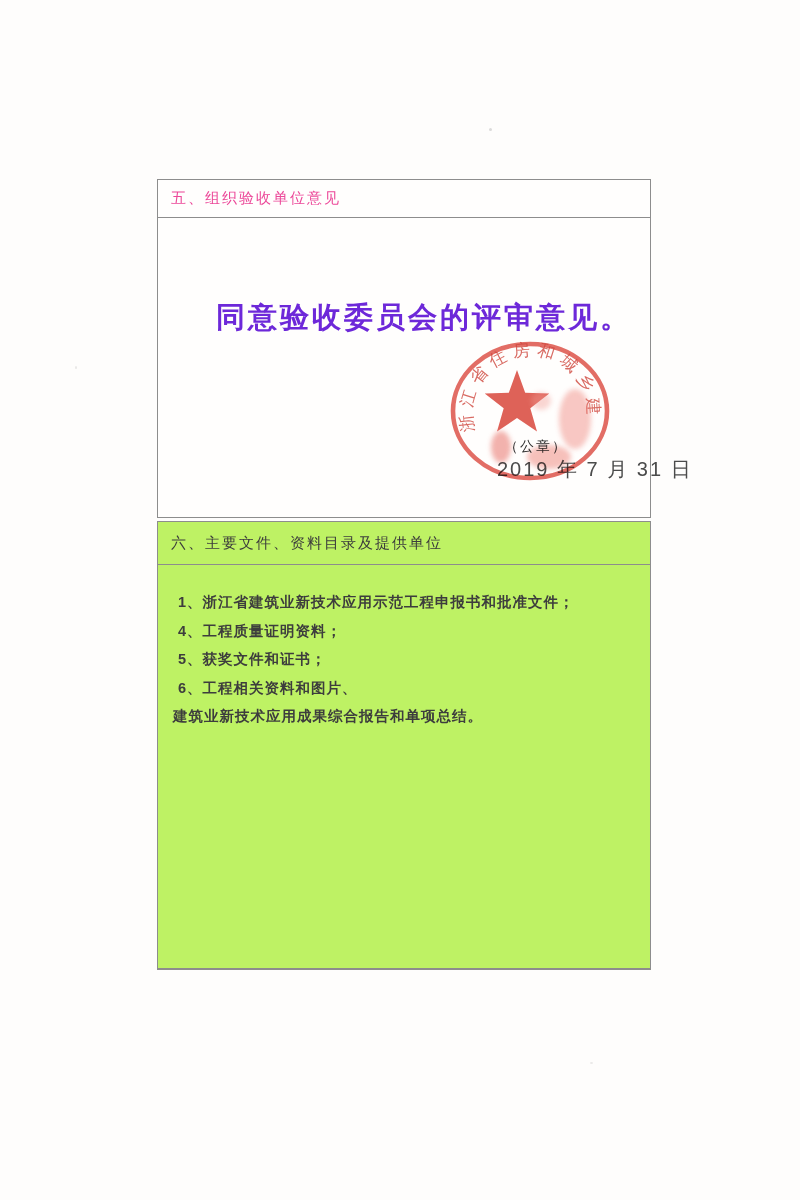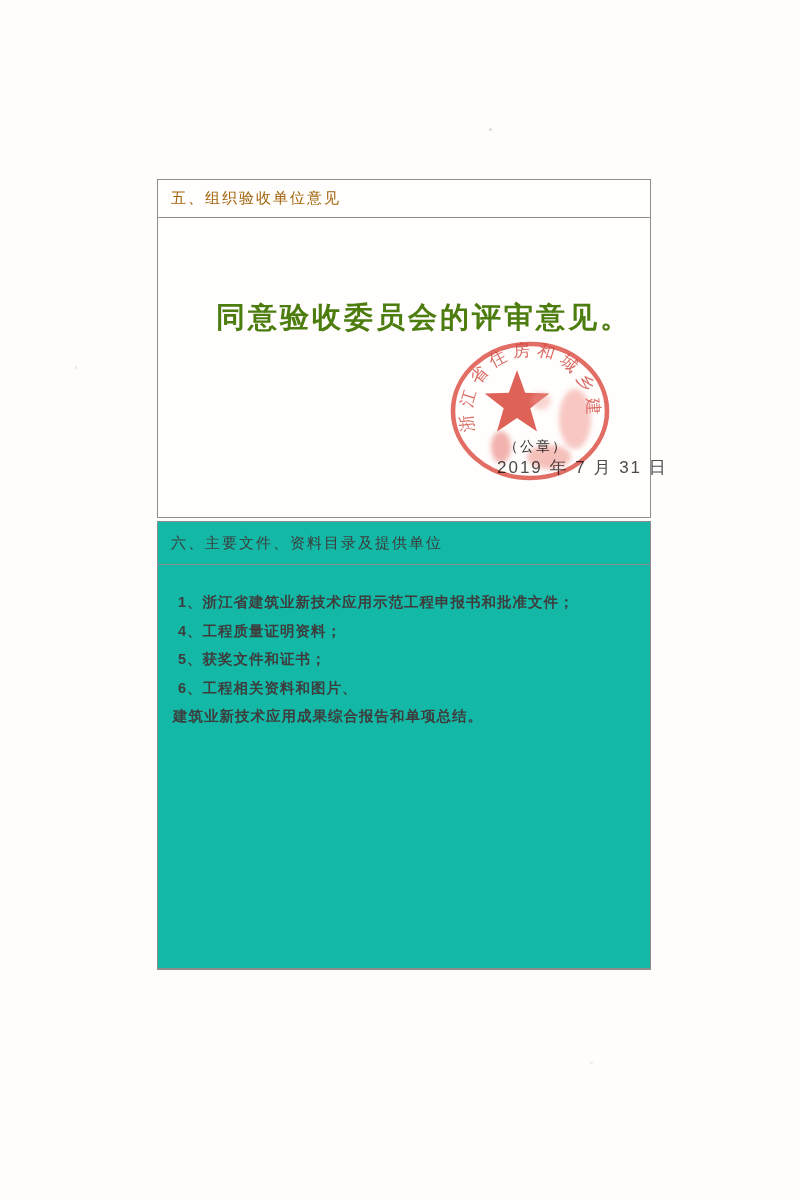--- a/index.html
+++ b/index.html
@@ -24,54 +24,54 @@
     position: absolute; left: 157px; top: 179px;
     width: 494px; height: 339px;
     border: 1px solid #8d8d8d;
     background: #fffefd;
   }
   .box5 .hdr {
     position: absolute; left: 0; top: 0; right: 0; height: 38px;
     border-bottom: 1px solid #8d8d8d;
     display: flex; align-items: center;
     padding-left: 13px;
-    font-size: 15px; letter-spacing: 2px; color: #a16207;
+    font-size: 15px; letter-spacing: 2px; color: #ec4899;
   }
   .statement {
     position: absolute; left: 58px; top: 118px; width: 408px;
     font-family: "DejaVu Serif", serif;
     font-weight: 700;
     font-size: 29px;
     letter-spacing: 3px;
-    color: #4d7c0f;
+    color: #6d28d9;
     white-space: nowrap;
   }
   .seal-note {
     position: absolute; left: 346px; top: 258px;
     font-size: 14px; letter-spacing: 2px; color: #2f2f2f; text-align: right;
   }
   .date-line {
     position: absolute; left: 339px; top: 276px;
-    font-size: 17px; letter-spacing: 2px; color: #4b4b4b;
+    font-size: 20px; letter-spacing: 2px; color: #4b4b4b;
     white-space: nowrap;
   }
   .stamp {
     position: absolute; left: 291px; top: 155px;
     width: 166px; height: 154px;
     mix-blend-mode: multiply;
     pointer-events: none;
   }
 
   
   .box6 {
     position: absolute; left: 157px; top: 521px;
     width: 494px; height: 449px;
     border: 1px solid #8d8d8d;
     border-bottom-width: 2px;
-    background: #14b8a6;
+    background: #bef264;
   }
   .box6 .hdr {
     position: absolute; left: 0; top: 0; right: 0; height: 43px;
     border-bottom: 1px solid #8d8d8d;
     display: flex; align-items: center;
     padding-left: 13px;
     font-size: 15px; letter-spacing: 2px; color: #3c3c3c;
   }
   .doc-list {
     position: absolute; left: 0; top: 43px; right: 0; bottom: 0;

